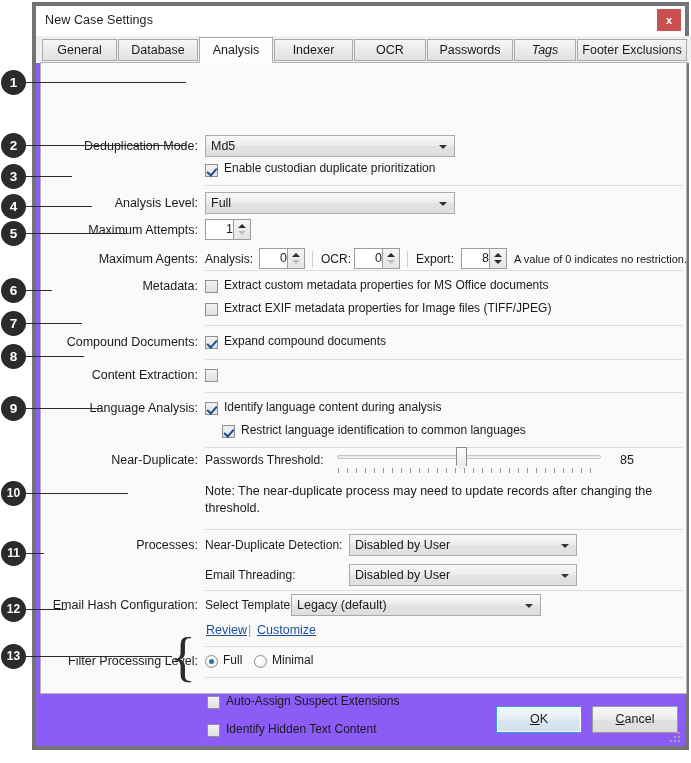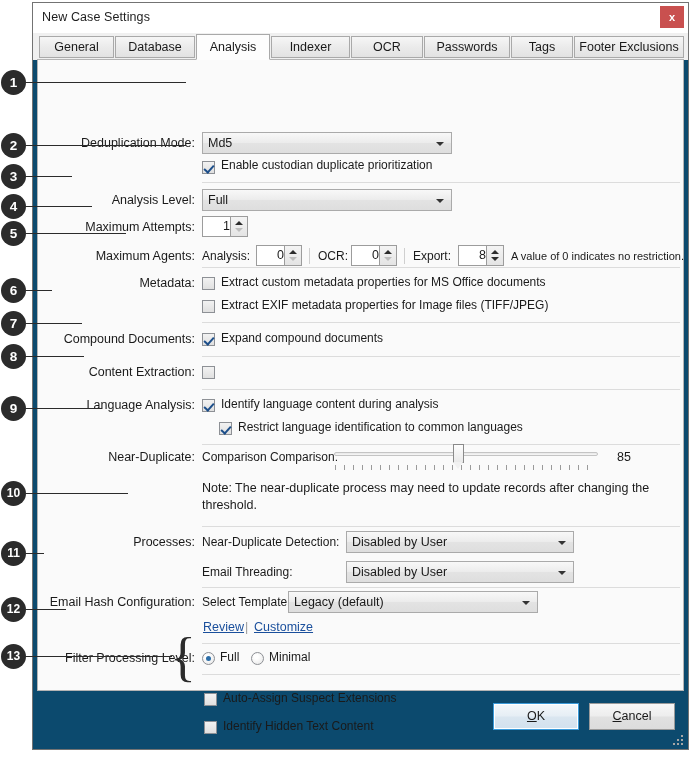--- a/index.html
+++ b/index.html
@@ -9,22 +9,22 @@
     font-family: "Liberation Sans", sans-serif;
     overflow: hidden;
   }
   #root { position: relative; width: 691px; height: 763px; }
 
   
   .window {
     position: absolute;
     left: 32px; top: 2px;
     width: 657px; height: 748px;
-    background: #0c4a6e;
-    border: 1px solid #737373;
+    background: #8b5cf6;
+    border: 4px solid #737373;
     box-sizing: border-box;
   }
   .titlebar {
     position: relative;
     height: 30px;
     background: #ffffff;
     border-bottom: 1px solid #ffffff;
   }
   .titlebar-text {
     position: absolute;
@@ -333,21 +333,21 @@
       <div class="close-btn">x</div>
     </div>
 
     <div class="tabstrip">
       <div class="tab" style="left:6px;width:75px;">General</div>
       <div class="tab" style="left:82px;width:80px;">Database</div>
       <div class="tab active" style="left:163px;width:74px;">Analysis</div>
       <div class="tab" style="left:238px;width:79px;">Indexer</div>
       <div class="tab" style="left:318px;width:72px;">OCR</div>
       <div class="tab" style="left:391px;width:86px;">Passwords</div>
-      <div class="tab" style="left:478px;width:62px;">Tags</div>
+      <div class="tab" style="left:478px;width:62px;font-style:italic;">Tags</div>
       <div class="tab" style="left:541px;width:110px;">Footer Exclusions</div>
     </div>
 
     <div class="panel">
 
       <div class="lbl" style="right:488px; top:76px;">Deduplication Mode:</div>
       <div class="combo" style="left:164px; top:72px; width:250px;">
         <span class="cv">Md5</span>
         <span class="arw"></span>
       </div>
@@ -417,21 +417,21 @@
       <div class="sep" style="left:164px; top:329px; width:478px;"></div>
 
       <div class="lbl" style="right:488px; top:338px;">Language Analysis:</div>
       <div class="cb checked" style="left:164px; top:339px;"></div>
       <div class="sublbl" style="left:183px; top:337px;">Identify language content during analysis</div>
       <div class="cb checked" style="left:181px; top:362px;"></div>
       <div class="sublbl" style="left:200px; top:360px;">Restrict language identification to common languages</div>
       <div class="sep" style="left:164px; top:384px; width:478px;"></div>
 
       <div class="lbl" style="right:488px; top:390px;">Near-Duplicate:</div>
-      <div class="sublbl" style="left:164px; top:390px;">Comparison Comparison:</div>
+      <div class="sublbl" style="left:164px; top:390px;">Passwords Threshold:</div>
       <div class="slider-track" style="left:296px; top:392px; width:264px;"></div>
       <div class="slider-ticks" style="left:297px; top:405px; width:260px;"></div>
       <div class="slider-thumb" style="left:415px; top:384px;"></div>
       <div class="slider-val" style="left:579px; top:390px;">85</div>
       <div class="note" style="left:164px; top:420px; width:470px;">Note: The near-duplicate process may need to update records after changing the threshold.</div>
       <div class="sep" style="left:164px; top:466px; width:478px;"></div>
 
       <div class="lbl" style="right:488px; top:475px;">Processes:</div>
       <div class="sublbl" style="left:164px; top:475px;">Near-Duplicate Detection:</div>
       <div class="combo" style="left:308px; top:471px; width:228px;">

